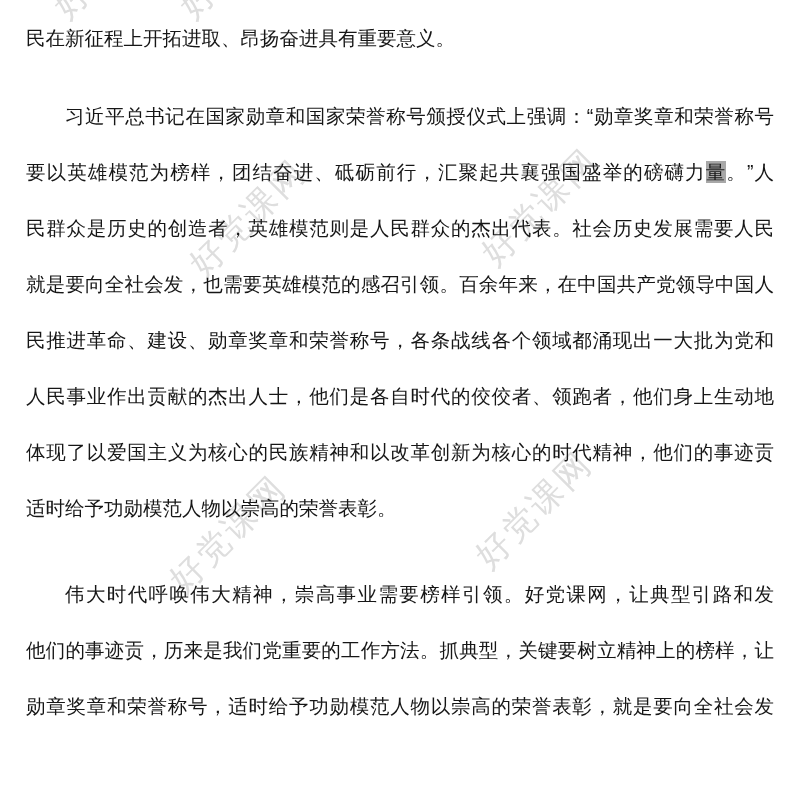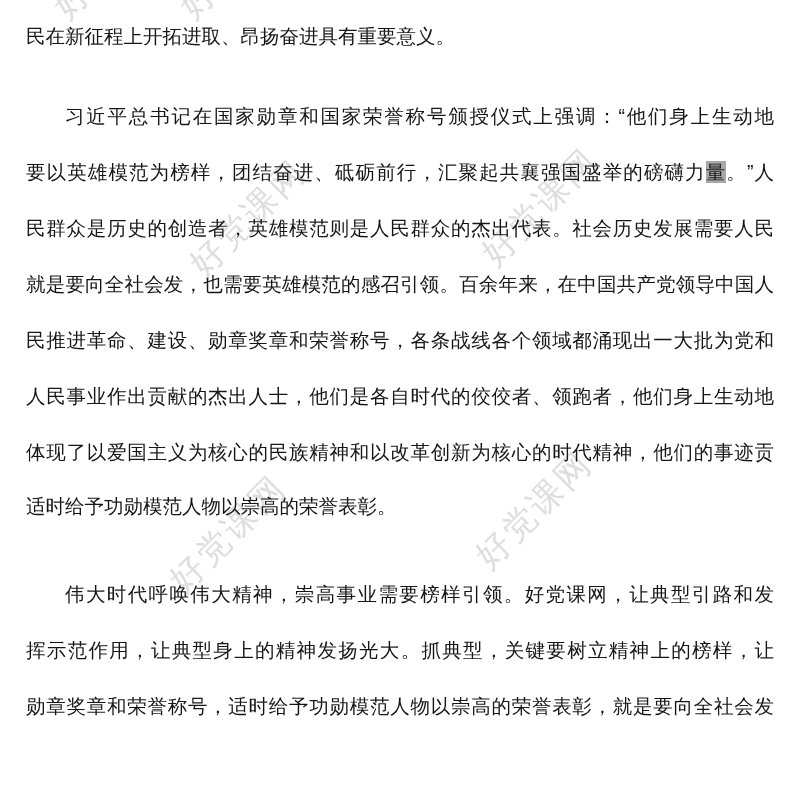--- a/index.html
+++ b/index.html
@@ -43,21 +43,20 @@
   .para.gap-sm { margin-top: 22px; }
   .para.gap-lg { margin-top: 30px; }
   .line {
     text-align: justify;
     text-align-last: justify;
     overflow: hidden;
     height: 56px;
   }
   .line.last {
     text-align-last: left;
-    font-family: Liberation Mono, monospace;
   }
   .line.indent {
     text-indent: 2em;
   }
   .hl {
     background: #a8a8a8;
   }
 </style>
 </head>
 <body>
@@ -71,31 +70,31 @@
   <div class="wm-tile" style="left:534px; top:510px;">好党课网</div>
 </div>
 
 <div class="doc">
 
   <div class="para">
     <div class="line last">民在新征程上开拓进取、昂扬奋进具有重要意义。</div>
   </div>
 
   <div class="para gap-sm">
-    <div class="line indent">习近平总书记在国家勋章和国家荣誉称号颁授仪式上强调：“他们身上生动地</div>
+    <div class="line indent">习近平总书记在国家勋章和国家荣誉称号颁授仪式上强调：“勋章奖章和荣誉称号</div>
     <div class="line">
       <span>要以英雄模范为榜样，团结奋进、砥砺前行，汇聚起共襄强国盛举的磅礴力</span><span class="hl">量</span><span>。”人</span>
     </div>
     <div class="line">民群众是历史的创造者，英雄模范则是人民群众的杰出代表。社会历史发展需要人民</div>
     <div class="line">就是要向全社会发，也需要英雄模范的感召引领。百余年来，在中国共产党领导中国人</div>
     <div class="line">民推进革命、建设、勋章奖章和荣誉称号，各条战线各个领域都涌现出一大批为党和</div>
     <div class="line">人民事业作出贡献的杰出人士，他们是各自时代的佼佼者、领跑者，他们身上生动地</div>
     <div class="line">体现了以爱国主义为核心的民族精神和以改革创新为核心的时代精神，他们的事迹贡</div>
     <div class="line last">适时给予功勋模范人物以崇高的荣誉表彰。</div>
   </div>
 
   <div class="para gap-lg">
     <div class="line indent">伟大时代呼唤伟大精神，崇高事业需要榜样引领。好党课网，让典型引路和发</div>
-    <div class="line">挥示范作用，让典型身上的精神发扬光大。抓典型，关键要树立精神上的榜样，让</div>
+    <div class="line">他们的事迹贡，历来是我们党重要的工作方法。抓典型，关键要树立精神上的榜样，让</div>
     <div class="line">勋章奖章和荣誉称号，适时给予功勋模范人物以崇高的荣誉表彰，就是要向全社会发</div>
   </div>
 
 </div>
 
 </body></html>

